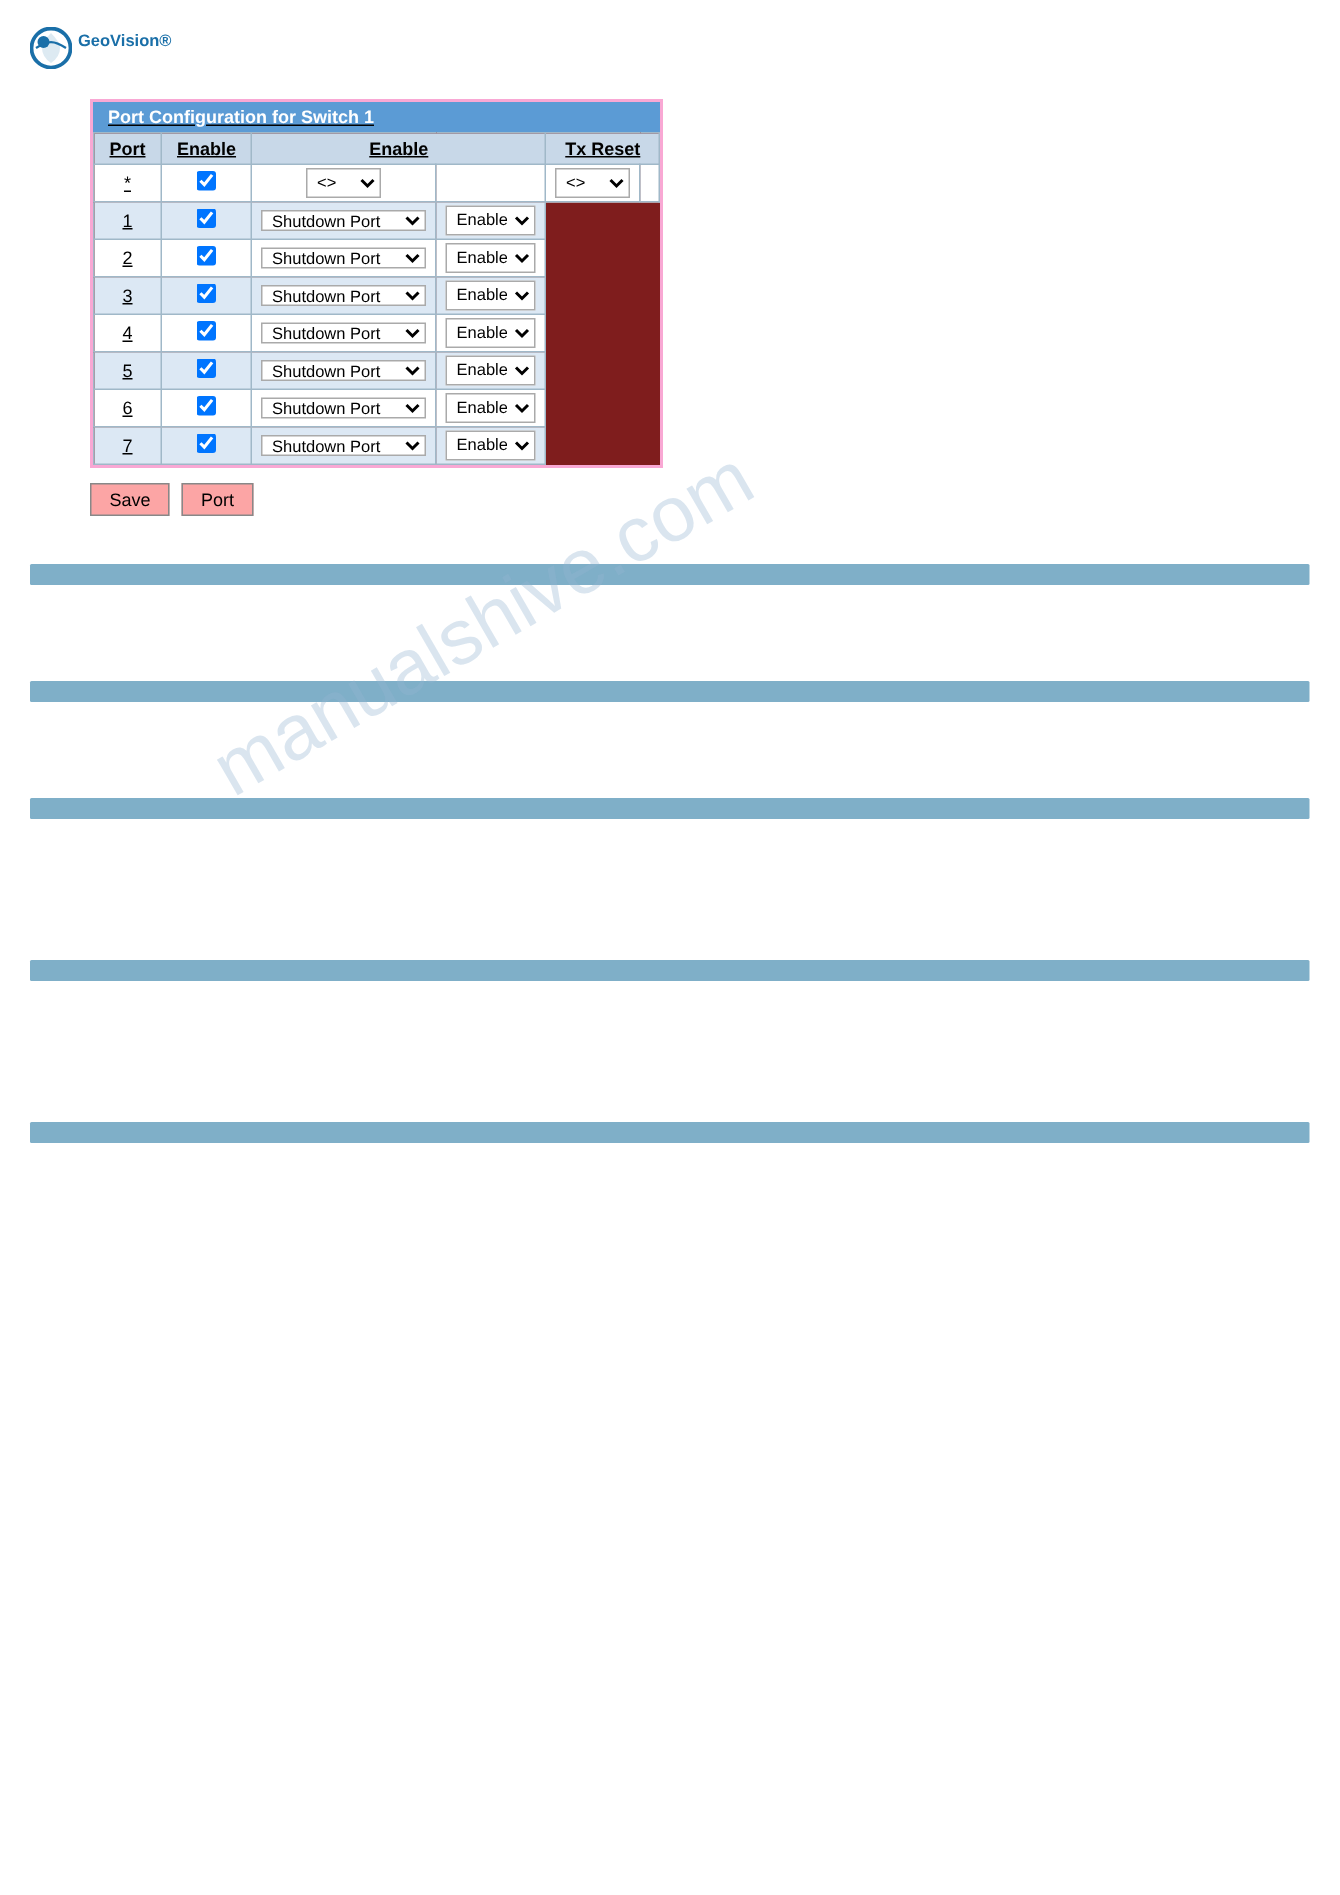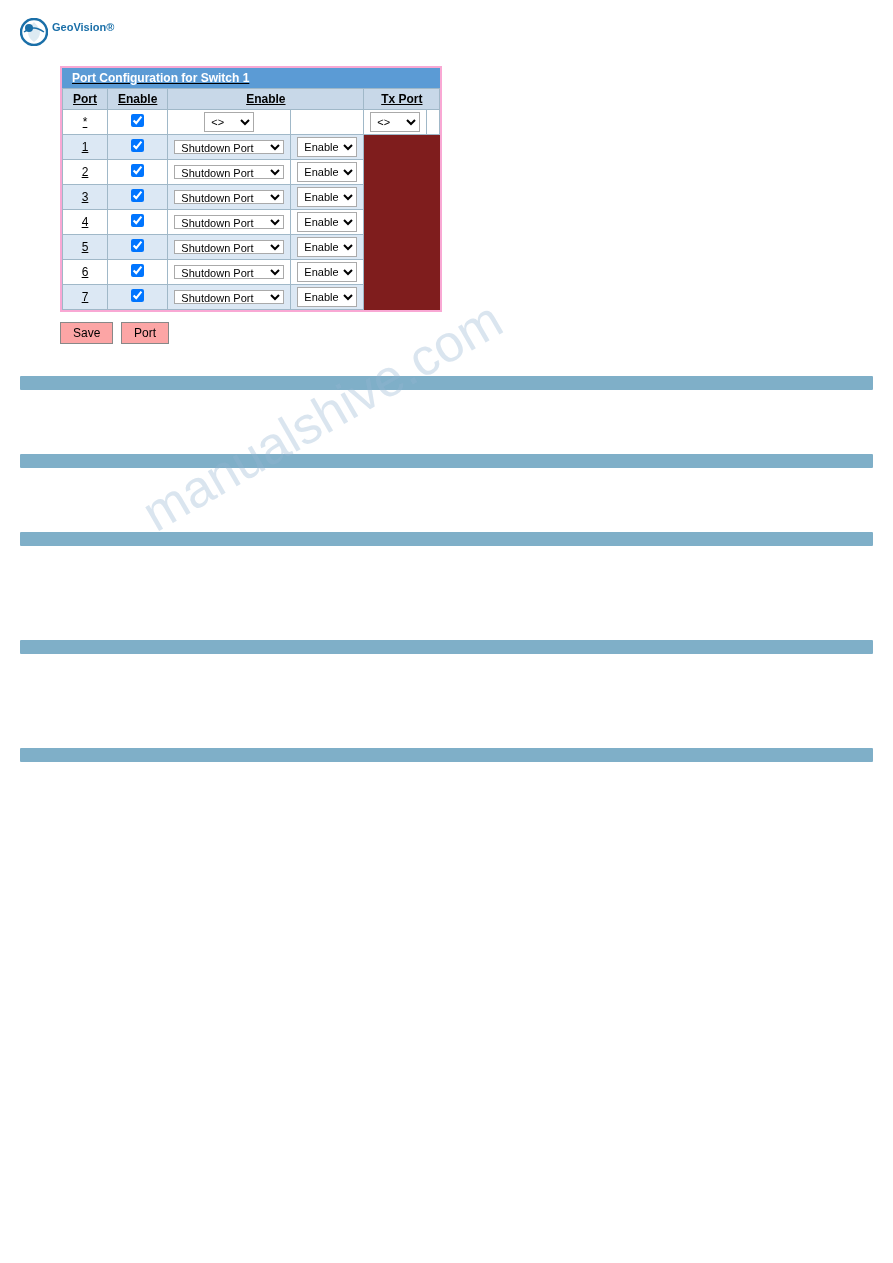--- a/index.html
+++ b/index.html
@@ -172,21 +172,21 @@
 
   
   <div class="table-container">
     <div class="table-title">Port Configuration for Switch 1</div>
     <table>
       <thead>
         <tr>
           <th>Port</th>
           <th>Enable</th>
           <th colspan="2">Enable</th>
-          <th colspan="2">Tx Port</th>
+          <th colspan="2">Tx Reset</th>
         </tr>
       </thead>
       <tbody id="table-body">
 
         <tr class="star-row">
           <td>*</td>
           <td><input type="checkbox" checked="" style=""></td>
           <td colspan="1">
             <select class="action-select-small">
               <option>&lt;&gt;</option>

